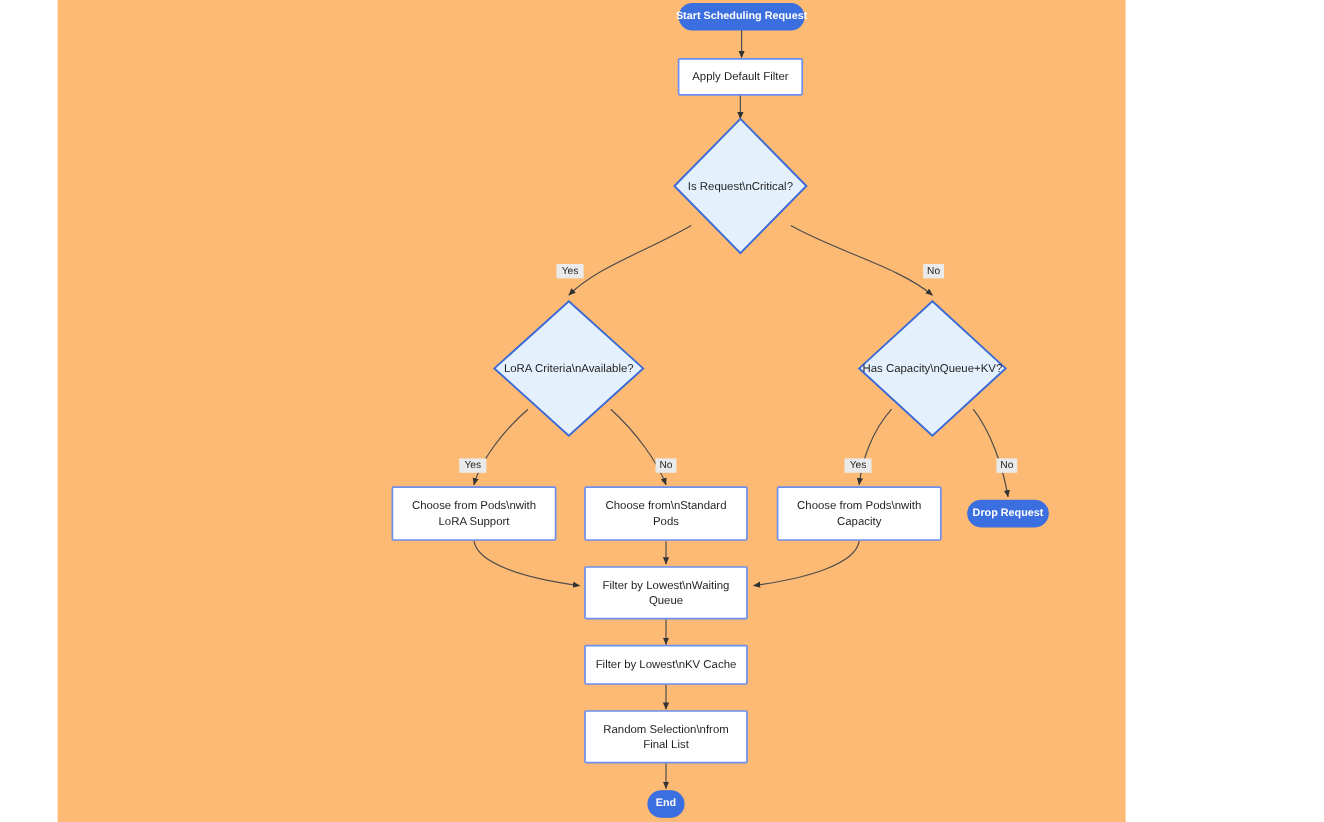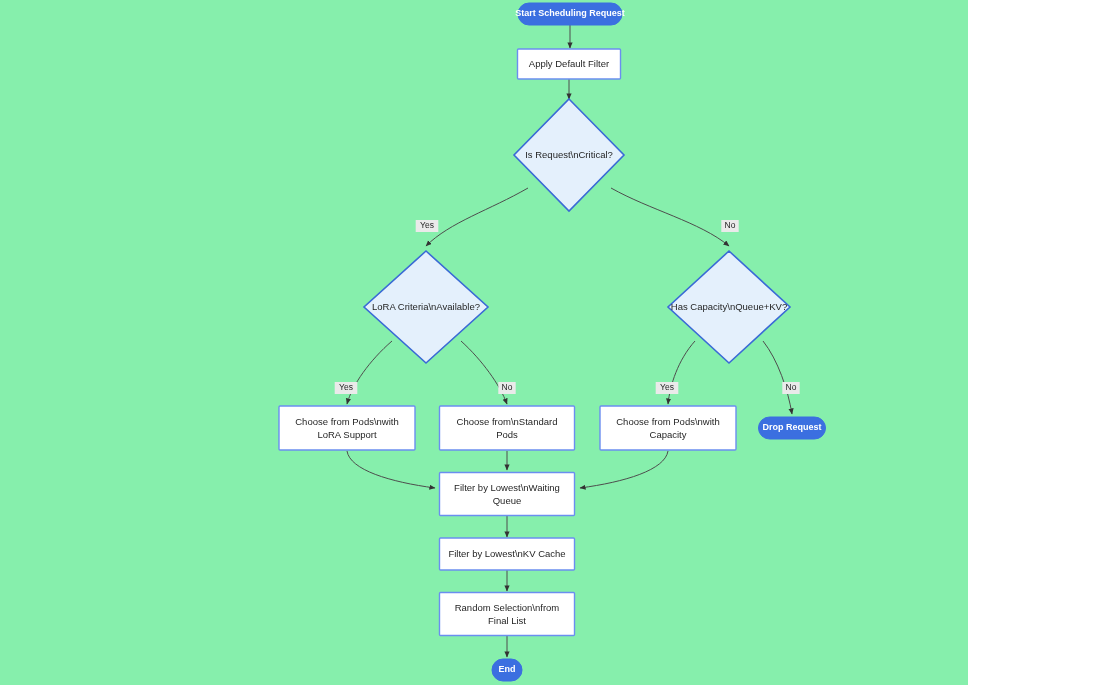--- a/index.html
+++ b/index.html
@@ -8,23 +8,24 @@
     background: #ffffff;
   }
   body {
     width: 1103px;
     height: 685px;
     overflow: hidden;
     font-family: "Liberation Sans", sans-serif;
   }
   #diagram-root {
     position: relative;
-    width: 968px;
+    width: 890px;
     height: 685px;
-    background: #86efac;
+    background: #fdba74;
+    margin-left: 48px;
   }
   svg#flowchart {
     display: block;
     width: 1103px;
     height: 685px;
   }
   .node-rect {
     fill: #ffffff;
     stroke: #6b8ef0;
     stroke-width: 1.4;

